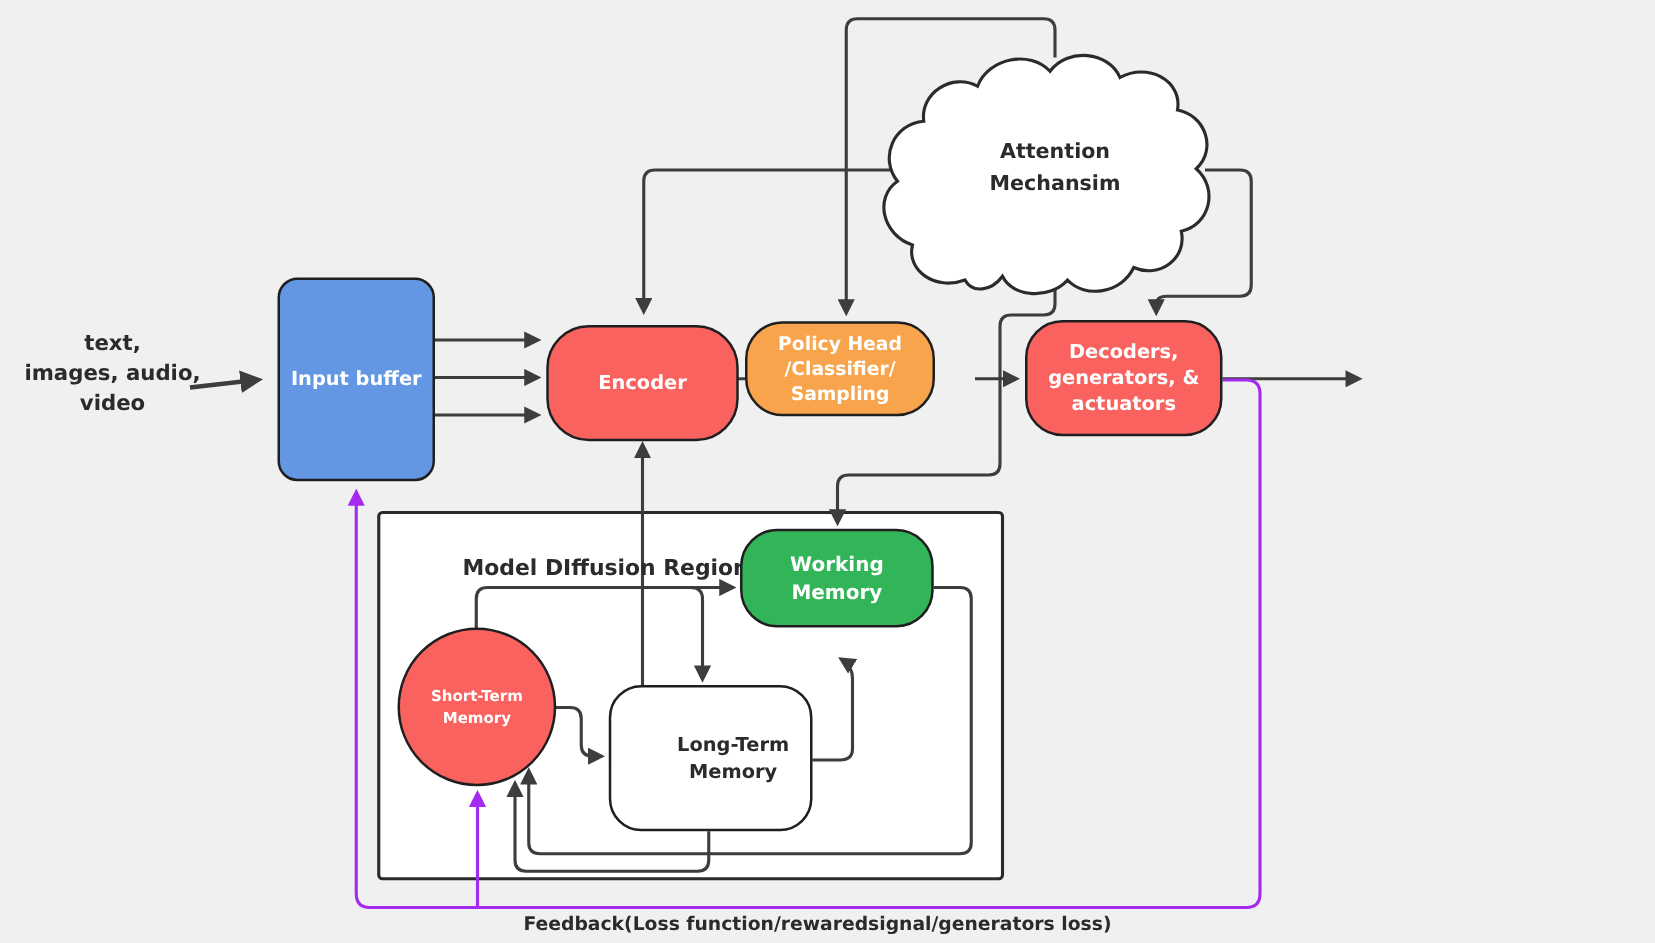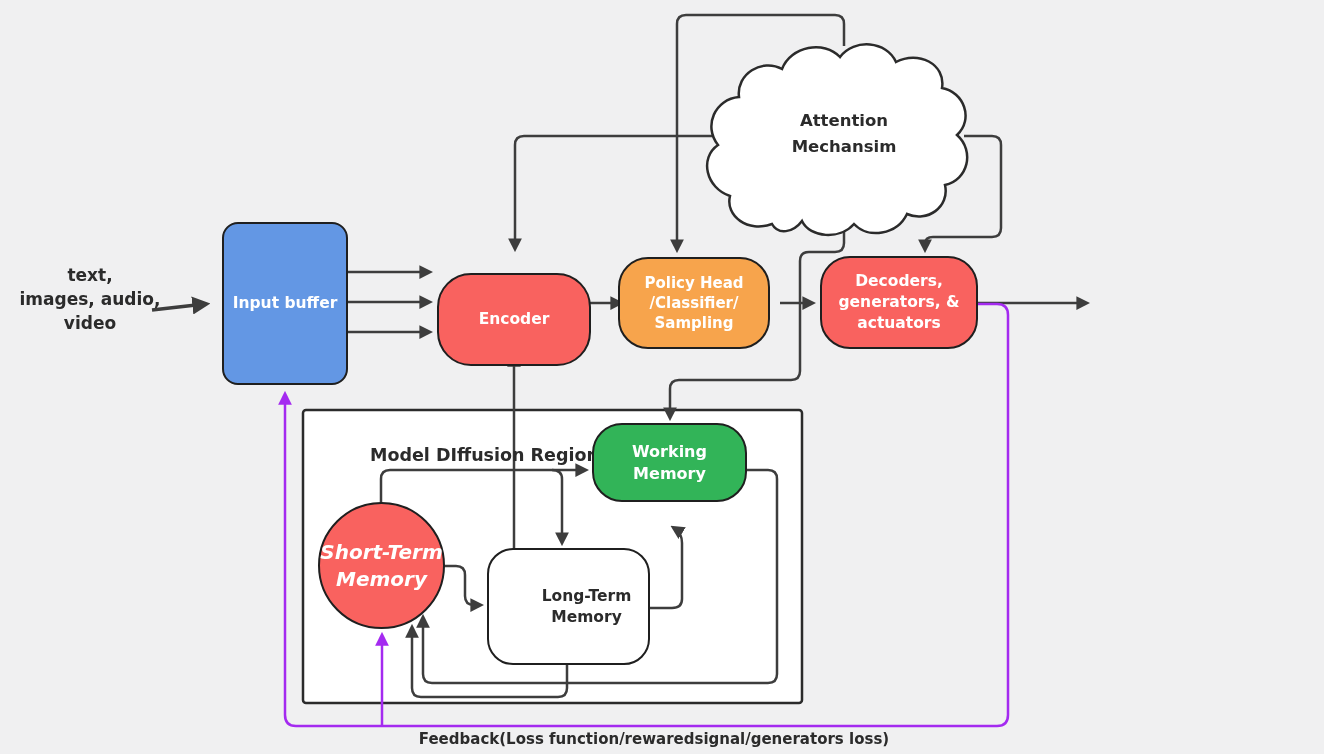--- a/index.html
+++ b/index.html
@@ -24,21 +24,21 @@
   .node{
     position:absolute;display:flex;align-items:center;justify-content:center;
     text-align:center;font-weight:bold;color:#fff;
     border:2px solid var(--c-node_border);box-sizing:border-box;
     white-space:pre-line;line-height:1.35;
   }
   .node.blue{background:var(--c-blue);border-radius:16px;font-size:15.5px;}
   .node.red{background:var(--c-red);border-radius:34px;font-size:15.5px;}
   .node.orange{background:var(--c-orange);border-radius:30px;font-size:15px;}
   .node.green{background:var(--c-green);border-radius:30px;font-size:16px;}
-  .node.circle{background:var(--c-red);border-radius:50%;font-size:20px;font-style:italic;}
+  .node.circle{background:var(--c-red);border-radius:50%;font-size:12px;}
   .node.plain{
     background:var(--c-white);color:var(--c-text_dark);
     border-radius:26px;font-size:15.5px;
   }
   .floating-label{
     position:absolute;font-weight:bold;color:var(--c-text_dark);
     text-align:center;white-space:pre-line;line-height:1.4;
   }
   .lbl-input{left:8px;top:264px;width:164px;font-size:17px;}
   .lbl-output{left:1100px;top:292px;width:200px;font-size:16px;}
@@ -133,23 +133,23 @@
   <div class="floating-label lbl-attention">Attention
 Mechansim</div>
 
   <div class="floating-label lbl-region">Model DIffusion Region</div>
 
 
   <div class="floating-label lbl-feedback">Feedback(Loss function/rewaredsignal/generators loss)</div>
 
   <div class="node blue" style="left:222px;top:222px;width:126px;height:163px;">Input buffer</div>
 
-  <div class="node red" style="left:437px;top:273px;width:154px;height:93px;">Encoder</div>
+  <div class="node red" style="left:437px;top:260px;width:154px;height:93px;">Encoder</div>
 
-  <div class="node orange" style="left:618px;top:257px;width:152px;height:92px;">Policy Head
+  <div class="node orange" style="left:596px;top:257px;width:152px;height:76px;">Policy Head
 /Classifier/
 Sampling</div>
 
   <div class="node red" style="left:820px;top:256px;width:158px;height:93px;border-radius:30px;">Decoders,
 generators, &amp;
 actuators</div>
 
   <div class="node green" style="left:592px;top:423px;width:155px;height:79px;">Working Memory</div>
 
   <div class="node circle" style="left:318px;top:502px;width:127px;height:127px;">Short-Term

